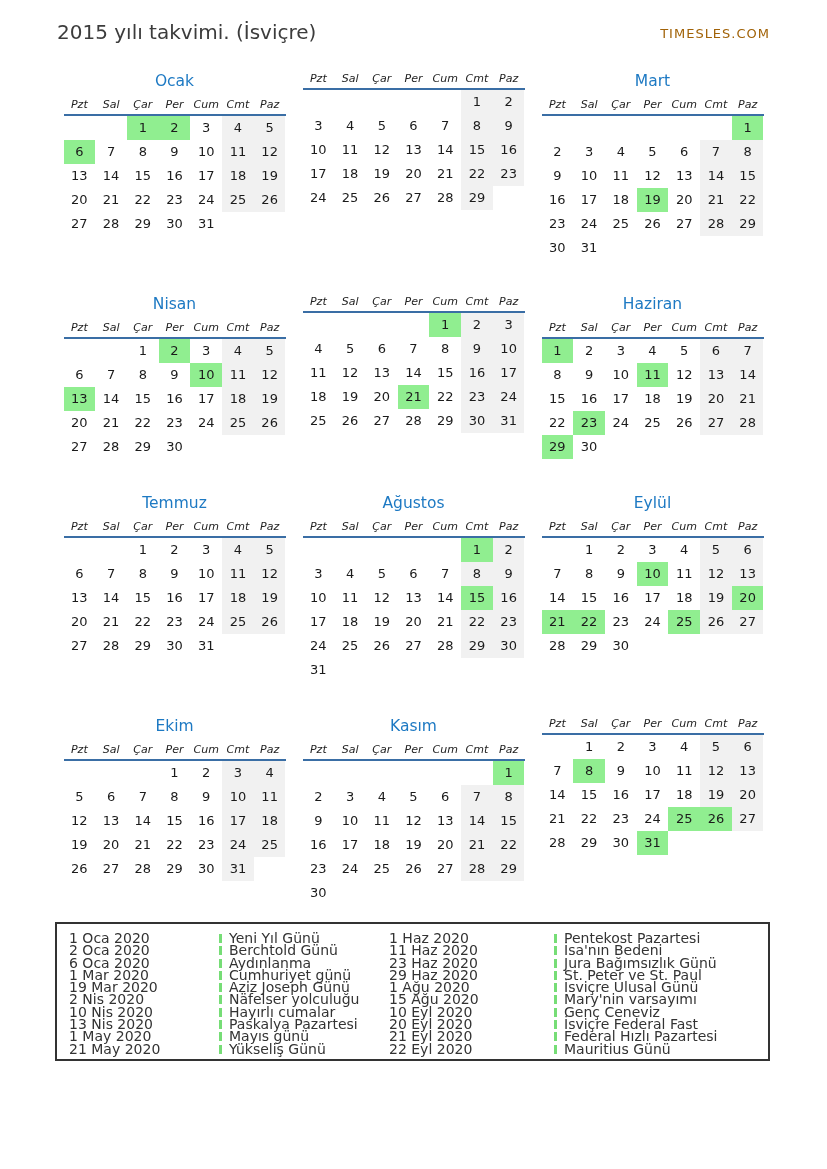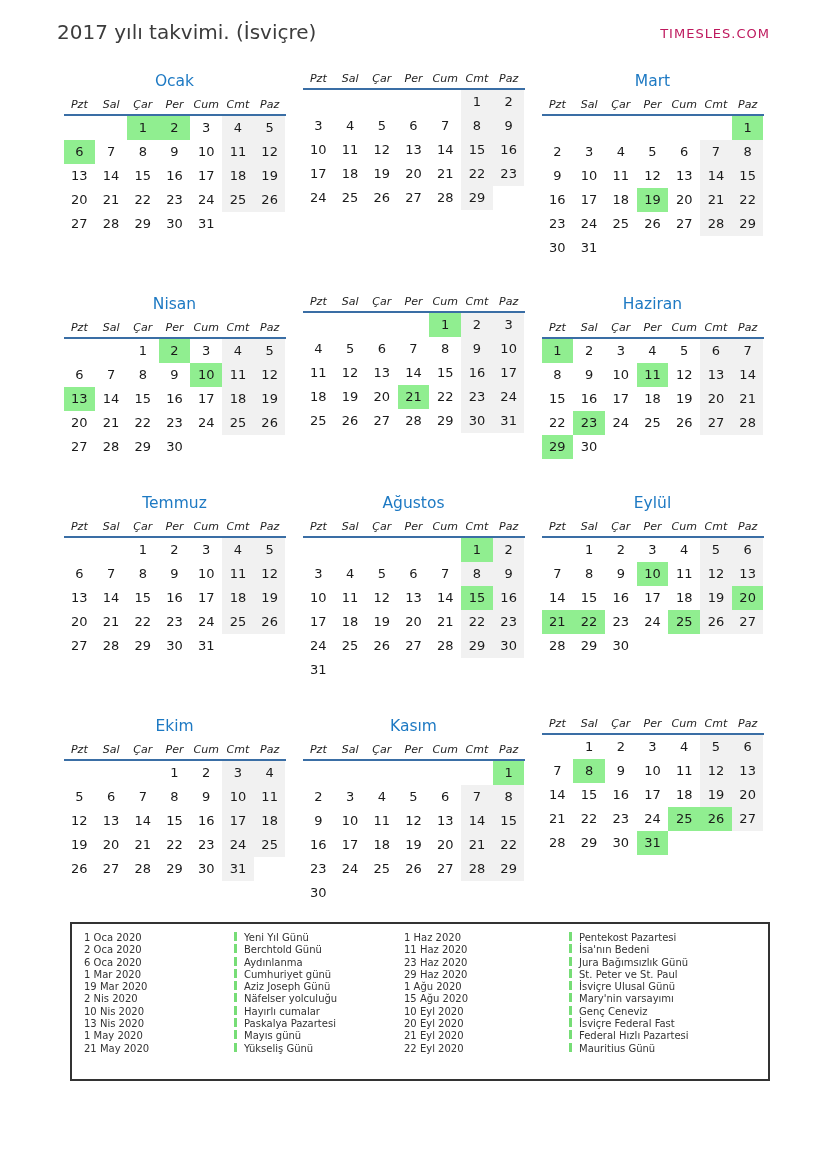--- a/index.html
+++ b/index.html
@@ -4,45 +4,45 @@
 <style>
   * { margin:0; padding:0; box-sizing:border-box; }
   html,body { background:#fff; }
   body {
     width:827px; height:1169px; position:relative; overflow:hidden;
     font-family:"DejaVu Sans","Liberation Sans",sans-serif; color:#1b1b1b;
   }
   .hdr { position:relative; padding:20px 57px 0 57px; height:46px; }
   .page-title { font-size:20px; color:#3c3c3c; }
   .site-link { position:absolute; right:57px; top:26px; font-size:13px;
-    color:#be185d; letter-spacing:1px; text-decoration:none;margin-left:44px; }
+    color:#a16207; letter-spacing:1px; text-decoration:none;margin-left:44px; }
   .months { margin:26px 55px 0 55px; display:grid;
     grid-template-columns:repeat(3,1fr); row-gap:35px; align-items:start; }
   .month { width:222px; margin:0 auto; }
   .mtitle { text-align:center; font-size:15.5px; color:#1d79c3; height:20px;
     margin-bottom:6px; }
   .wkhdr { display:grid; grid-template-columns:repeat(7,1fr);
     border-bottom:2px solid #3a6ea5; padding-bottom:3px;font-style:italic; }
   .wkhdr span { text-align:center; font-size:11px; color:#222; }
   .days { display:grid; grid-template-columns:repeat(7,1fr); }
   .cell { height:24px; line-height:24px; text-align:center; font-size:13px; }
   .cell.wknd { background:#f1f1f1; }
   .cell.hl { background:#90ee90; }
-  .legend { margin:17px 57px 0 70px; border:2px solid #333;
-    padding:8px 0 24px 12px; display:grid;
+  .legend { margin:17px 57px 0 55px; border:2px solid #333;
+    padding:8px 0 4px 12px; display:grid;
     grid-template-columns:150px 170px 165px 1fr;
-    font-size:10px; line-height:12.3px; color:#333; }
+    font-size:14px; line-height:12.3px; color:#333; }
   .lname .tick { display:inline-block; width:3px; height:9px; background:#76dd76;
     margin-right:7px; font-style:normal; }
 </style>
 </head>
 <body>
 
 <div class="hdr">
-  <div class="page-title">2017 yılı takvimi. (İsviçre)</div>
+  <div class="page-title">2015 yılı takvimi. (İsviçre)</div>
   <a class="site-link">TIMESLES.COM</a>
 </div>
 
 <div class="months">
     <div class="month">
       <div class="mtitle">Ocak</div>
       <div class="wkhdr">
         <span>Pzt</span>
         <span>Sal</span>
         <span>Çar</span>

